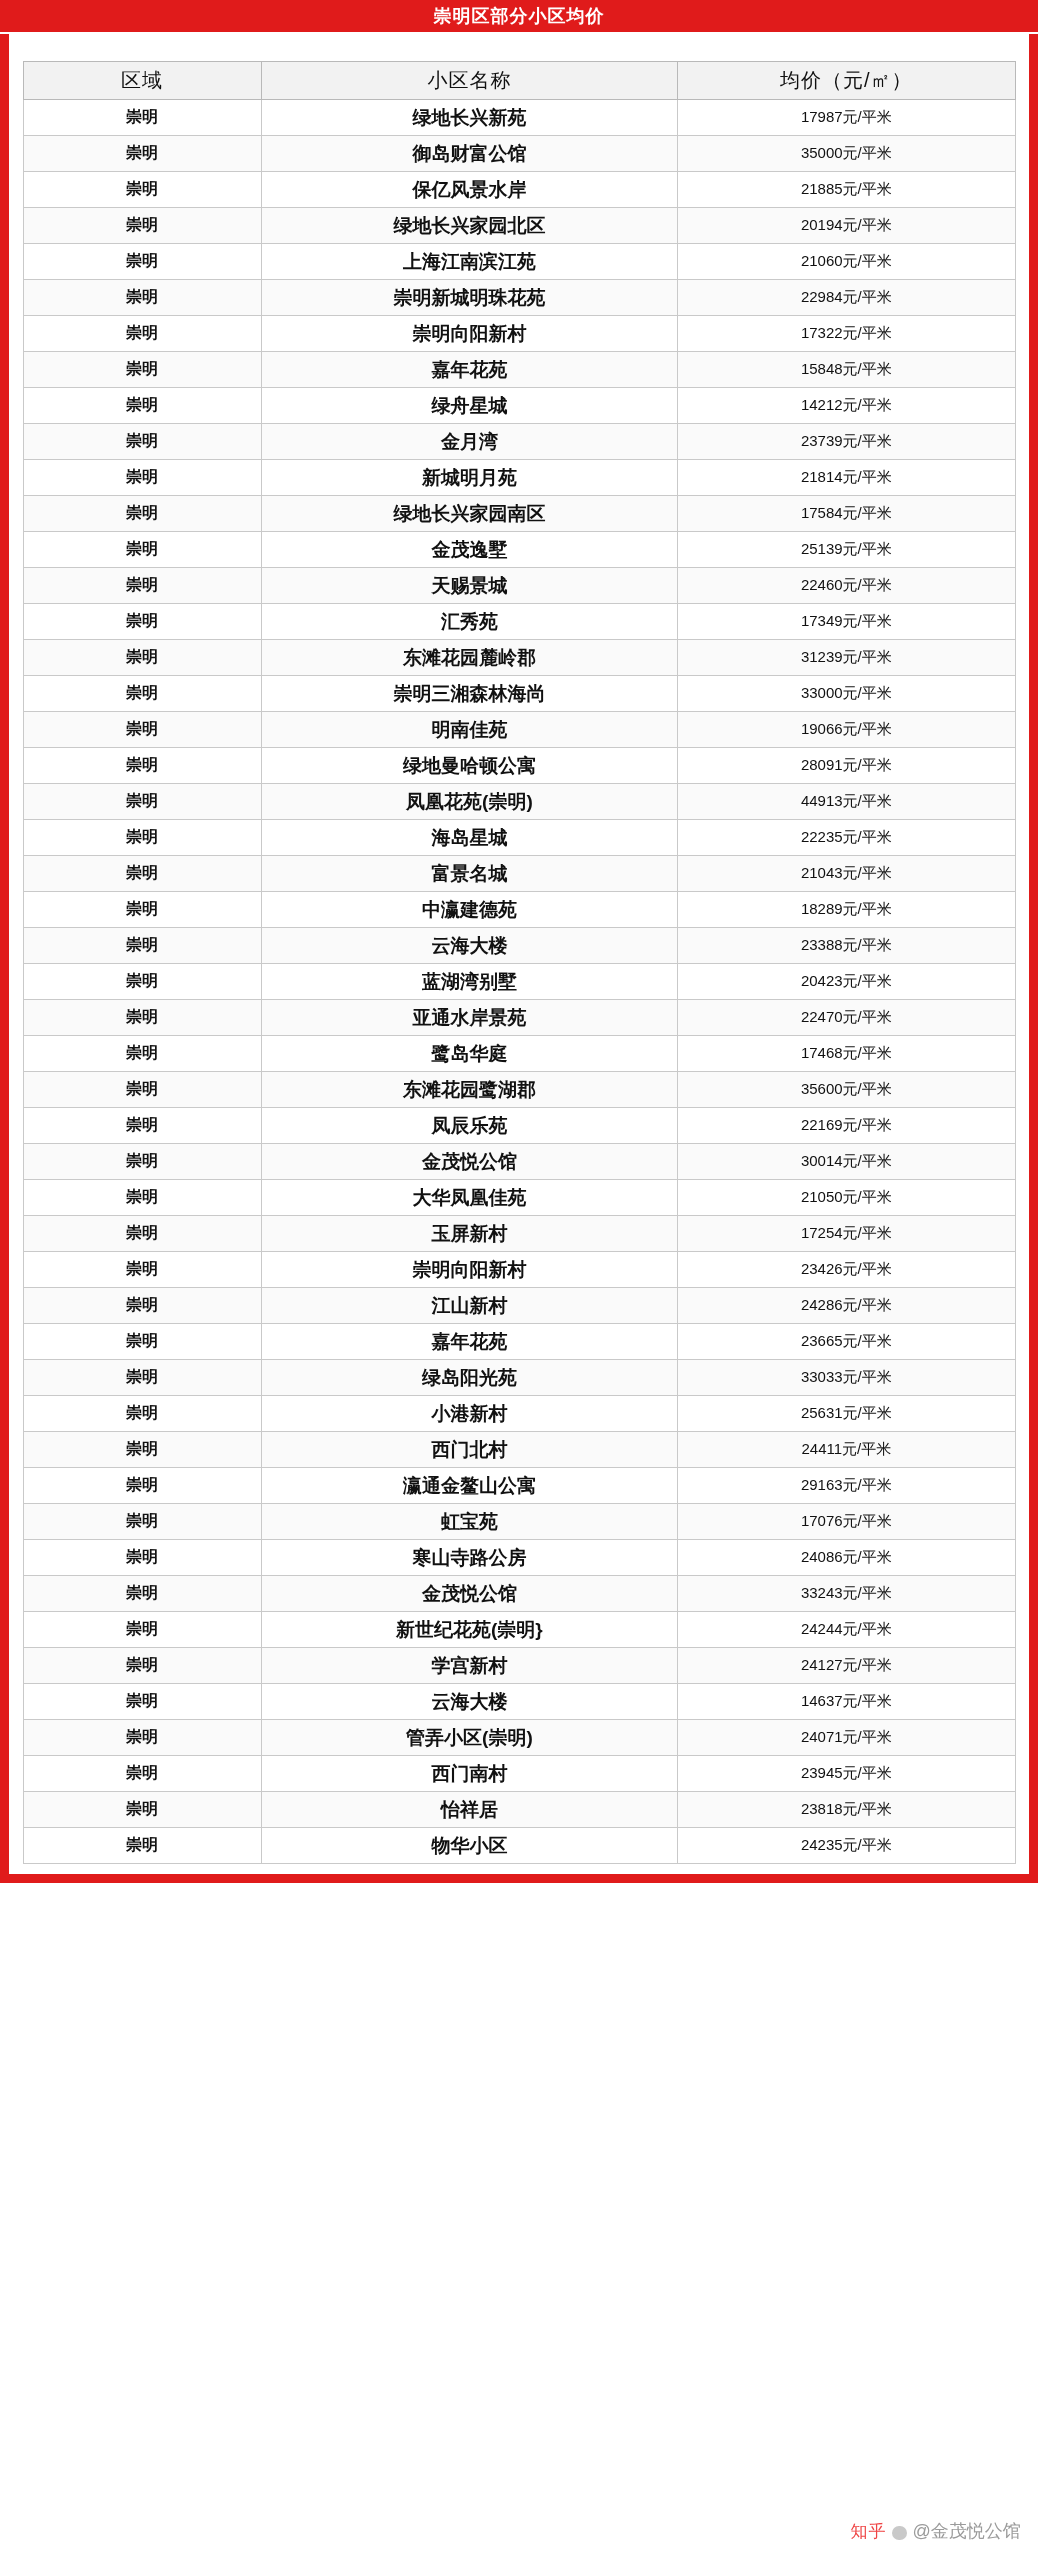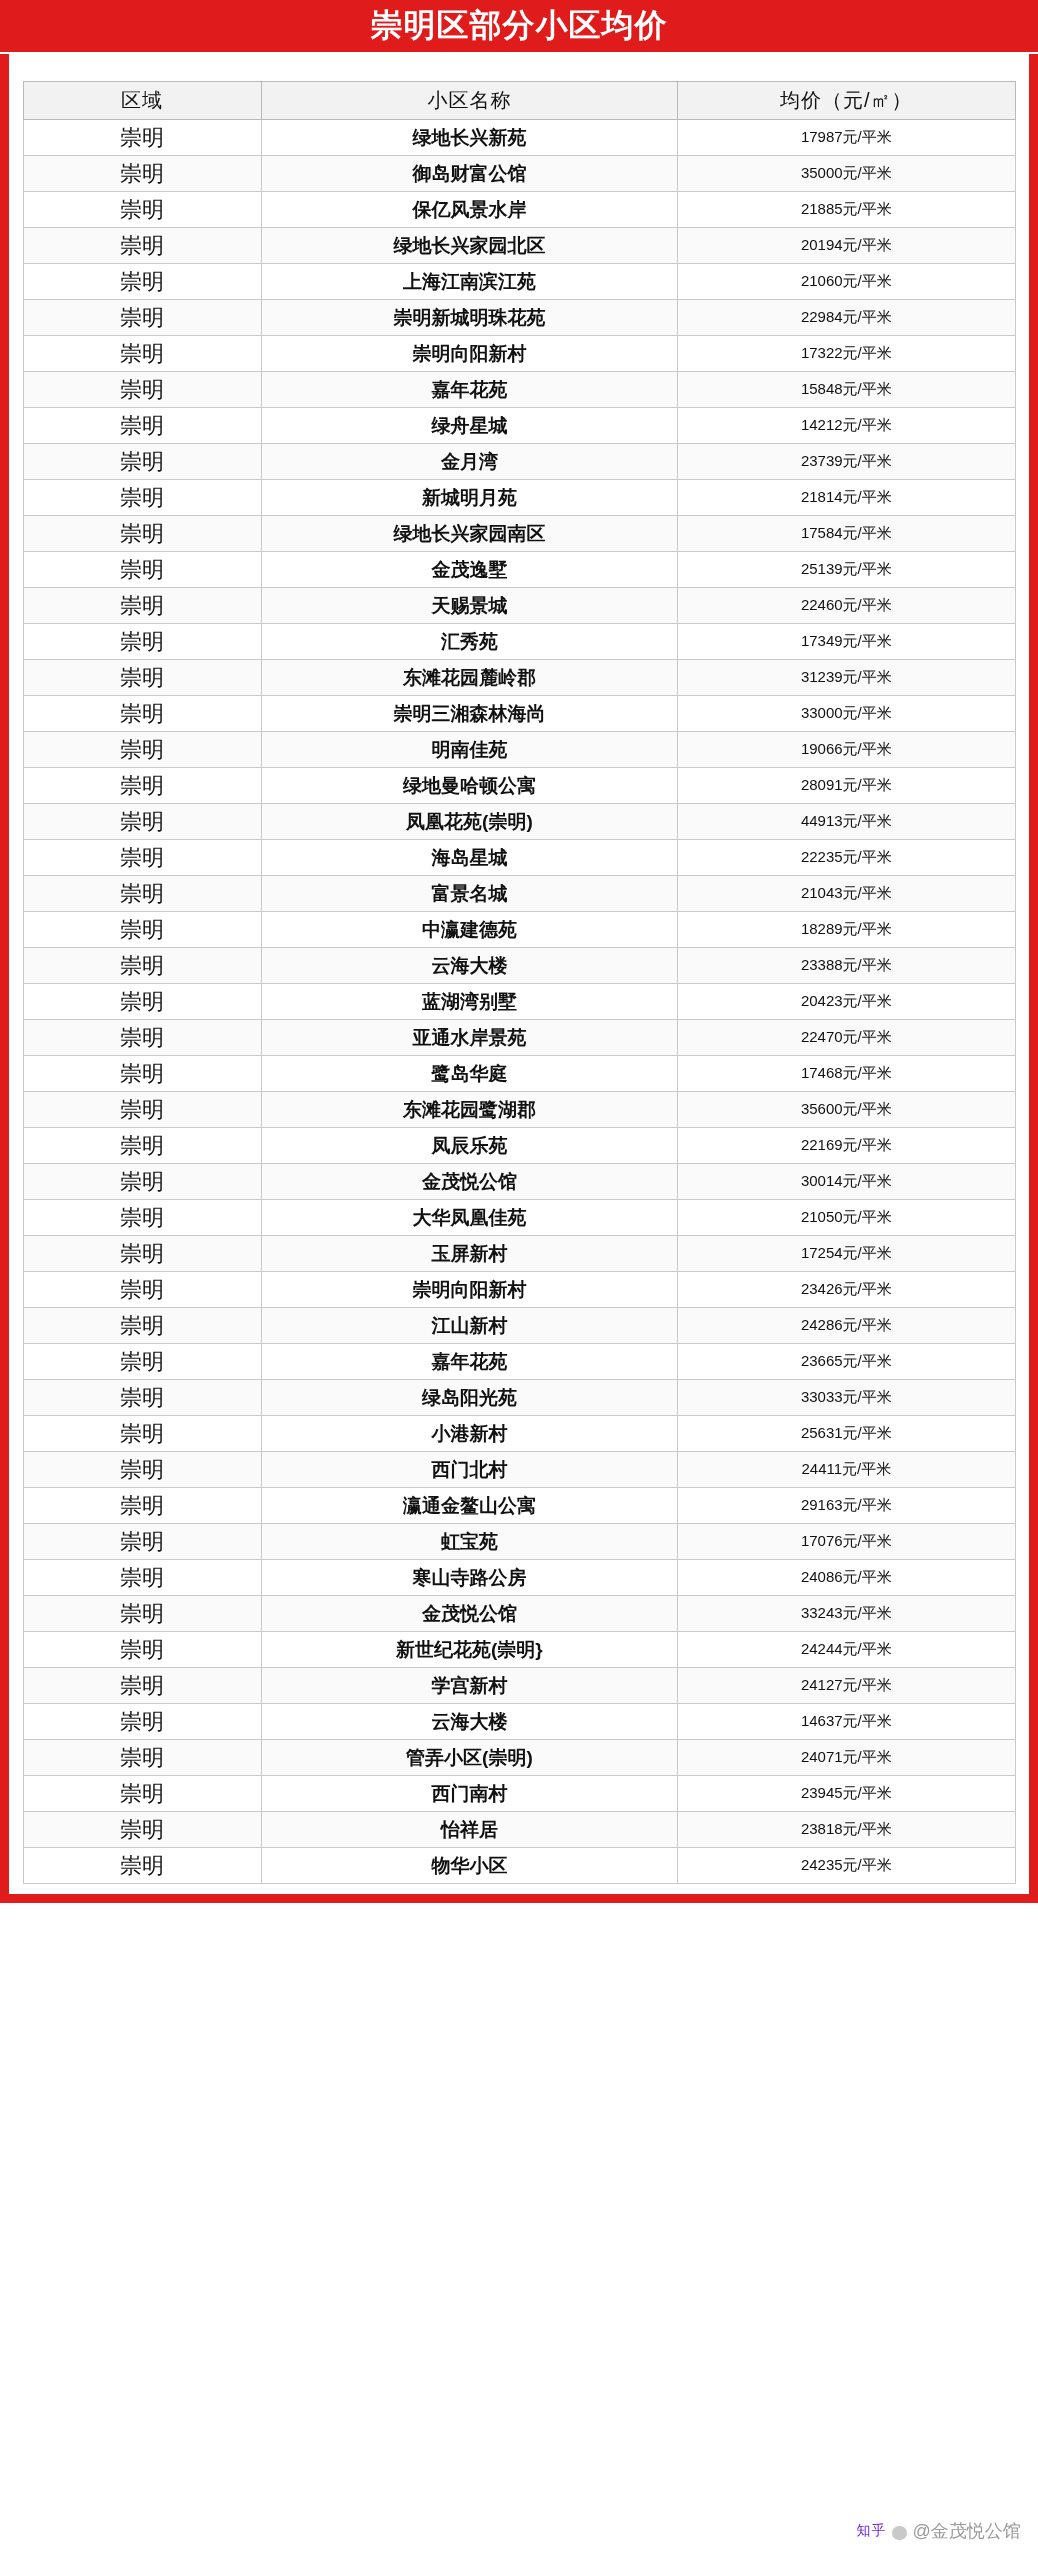--- a/index.html
+++ b/index.html
@@ -14,24 +14,24 @@
     min-height: 2576px;
     position: relative;
   }
   .page {
     width: 1038px;
     background: #ffffff;
     padding: 0;
   }
   
   .title-banner {
-    height: 52px;
+    height: 32px;
     background: #e01b1b;
     color: #ffffff;
-    font-size: 32px;
+    font-size: 18px;
     font-weight: bold;
     letter-spacing: 1px;
     display: flex;
     align-items: center;
     justify-content: center;
     border-left: 7.7px solid #e01b1b;
     border-right: 7.7px solid #e01b1b;
   }
   .banner-wrap {
     padding: 0 0 0 0;
@@ -74,44 +74,44 @@
     height: 36px;
     font-size: 19px;
     color: #111111;
     text-align: center;
     font-weight: bold;
     padding: 0 3.8px;
     white-space: nowrap;
     overflow: hidden;
   }
   table.price-table td.region {
-    font-weight: normal;
-    font-size: 22px;
+    font-weight: bold;
+    font-size: 16px;
   }
   table.price-table td.price {
     font-weight: normal;
     font-size: 15px;
   }
   table.price-table tbody tr:nth-child(even) td {
     background: #fafafa;
   }
   .watermark {
     position: absolute;
     right: 17.3px;
     bottom: 33px;
     font-size: 18px;
     color: #9b9b9b;
     display: flex;
     align-items: center;
     gap: 5.8px;
     font-weight: normal;
   }
   .wm-logo {
-    font-size: 14px;
-    color: #6d28d9;
+    font-size: 17px;
+    color: #ef4444;
     letter-spacing: 1px;
     margin-left: 17px;
   }
   .wm-dot {
     display: inline-block;
     width: 14.4px; height: 14.4px;
     border-radius: 50%;
     background: #c9c9c9;
     position: relative;
     top: 1.9px;

